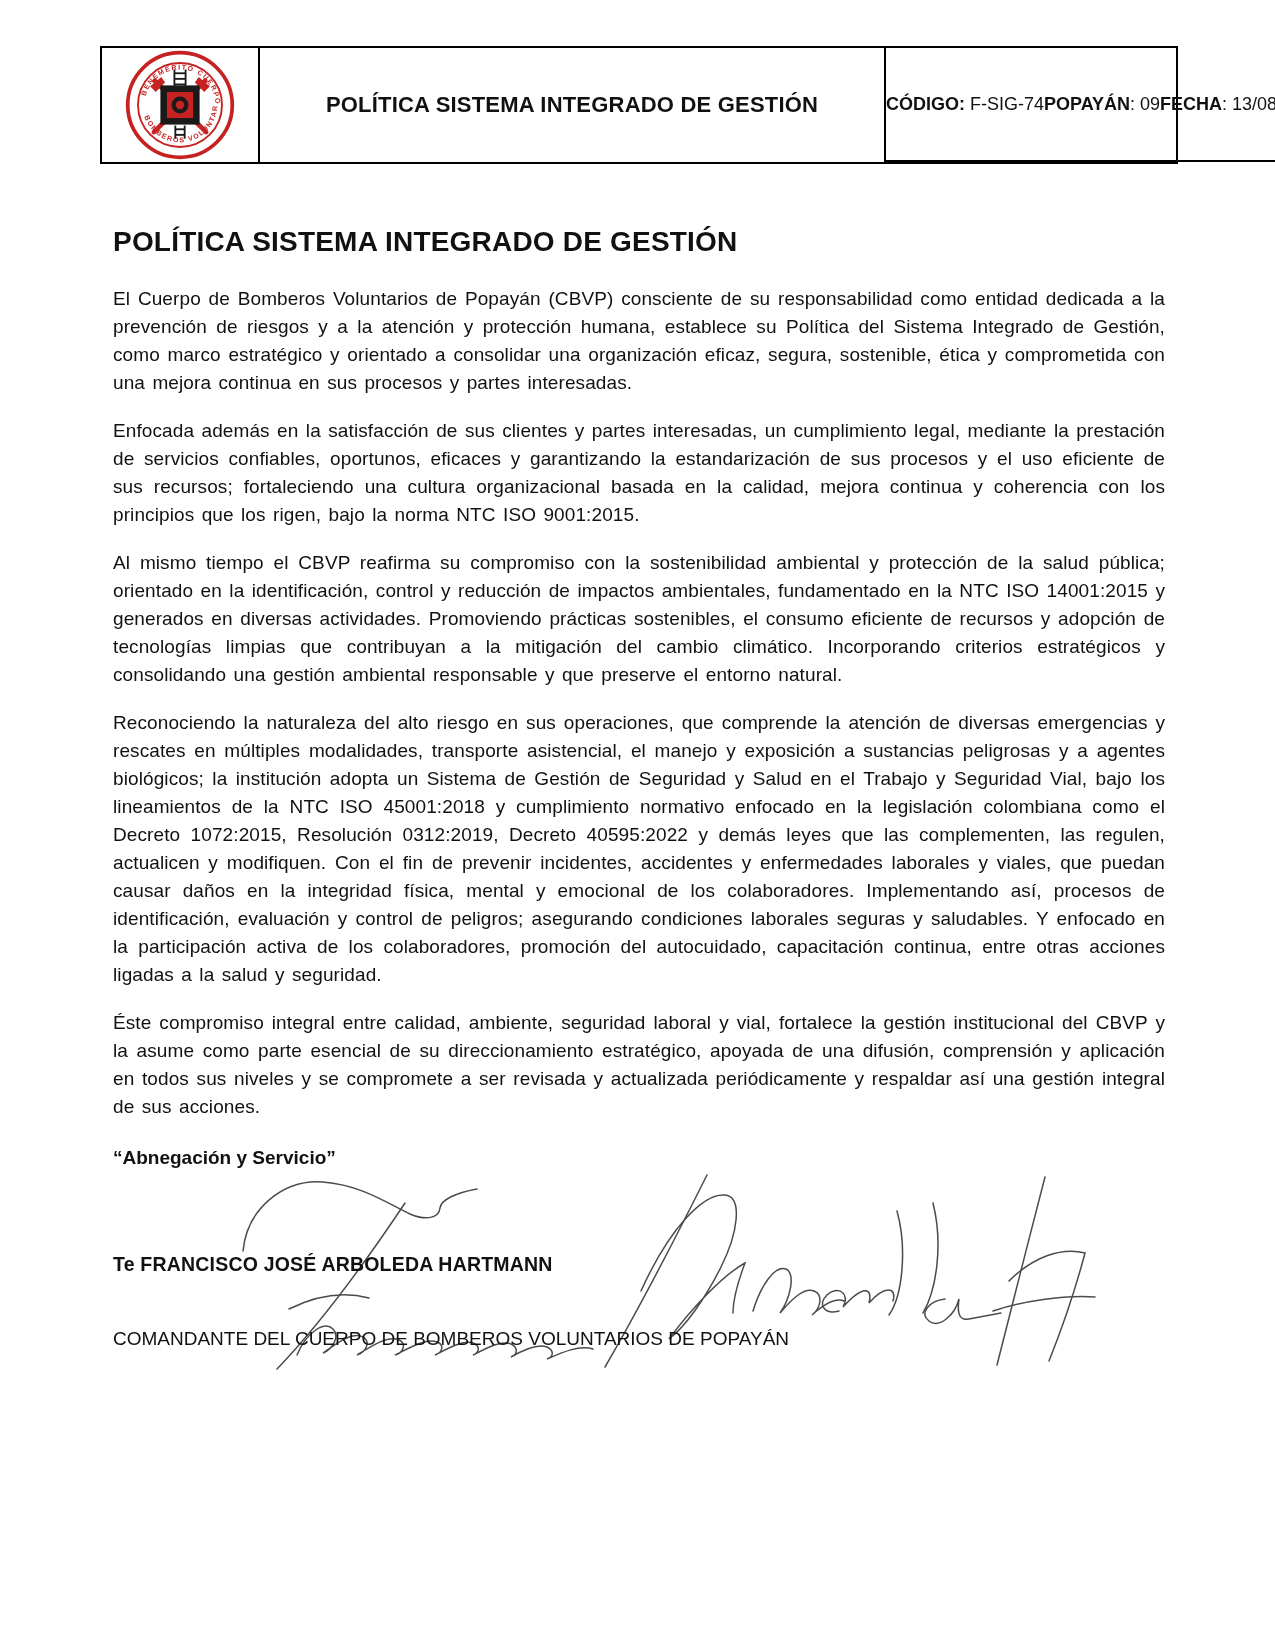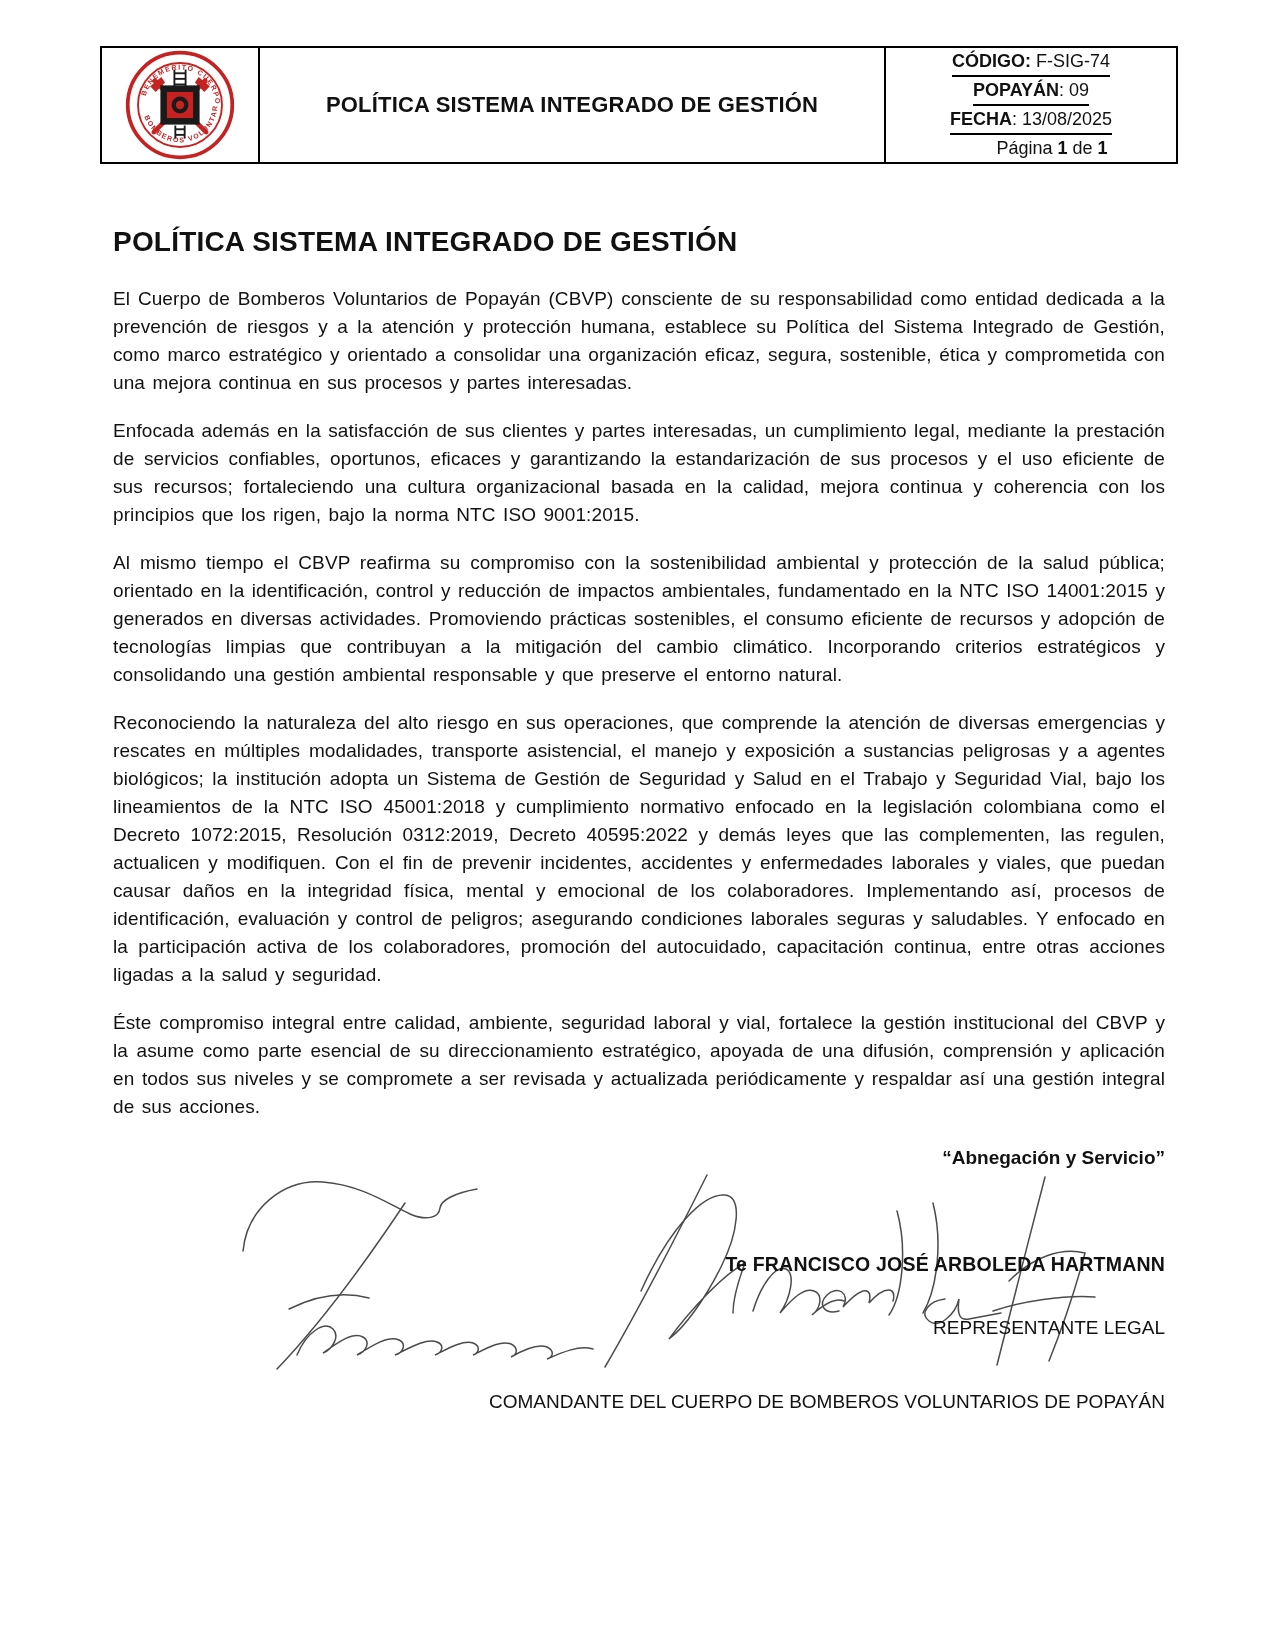--- a/index.html
+++ b/index.html
@@ -19,21 +19,21 @@
   .logo-cell {
     width: 158px; border-right: 2px solid #000; box-sizing: border-box;
     display: flex; align-items: center; justify-content: center;
   }
   .title-cell {
     flex: 1; display: flex; align-items: center; justify-content: center;
     font-weight: 700; font-size: 22px; letter-spacing: 0.2px; text-align: center;
   }
   .info-cell {
     width: 292px; border-left: 2px solid #000; box-sizing: border-box;
-    display: flex; flex-direction: column; align-items: center;
+    display: flex; flex-direction: row;
   }
   .info-row {
     flex: 1; display: flex; align-items: center; justify-content: center;
     border-bottom: 2px solid #000; font-size: 18px; white-space: pre;
   }
   .info-row:last-child { border-bottom: none; padding-left: 42px; }
   .info-row .lbl { font-weight: 700; }
   .info-row .b { font-weight: 700; }
 
   
@@ -42,21 +42,21 @@
   }
   .doc-heading {
     font-size: 28px; font-weight: 700; margin: 0 0 27px 0; letter-spacing: 0.2px;
   }
   .content p {
     font-size: 19px; line-height: 28px; text-align: justify;
     margin: 0 0 20px 0; word-spacing: 2px; letter-spacing: 0.1px;
   }
 
   
-  .sig-area { position: relative; text-align: right; margin-top: 26px; height: 300px; }
+  .sig-area { position: relative; text-align: left; margin-top: 26px; height: 300px; }
   .motto { font-weight: 700; font-size: 19px; position: relative; z-index: 2; }
   .signature-svg {
     position: absolute; left: 120px; top: 12px; width: 870px; height: 215px; z-index: 1;
   }
   .signer-name {
     position: relative; z-index: 2; font-weight: 700; font-size: 19.5px; margin-top: 84px;
     letter-spacing: 0.2px;
   }
   .signer-role { position: relative; z-index: 2; font-size: 19px; margin-top: 41px; }
   .signer-title { position: relative; z-index: 2; font-size: 19px; margin-top: 52px; }
@@ -155,18 +155,17 @@
 
           <path d="M 712 140 c -16 2 -26 14 -16 22 c 10 8 26 -6 30 -22 c -2 14 0 22 10 20 l 32 -6"></path>
 
           <path d="M 812 18 C 796 80 778 150 764 206"></path>
           <path d="M 776 122 C 800 98 828 88 852 94 C 842 132 828 172 816 202"></path>
           <path d="M 760 152 C 790 142 830 136 862 138"></path>
         </g>
       </svg>
 
       <div class="signer-name">Te FRANCISCO JOSÉ ARBOLEDA HARTMANN</div>
-      <div class="signer-role">REPRESENTANTE LEGAL</div>
       <div class="signer-title">COMANDANTE DEL CUERPO DE BOMBEROS VOLUNTARIOS DE POPAYÁN</div>
     </div>
   </div>
 
 </div>
 
 </body></html>

